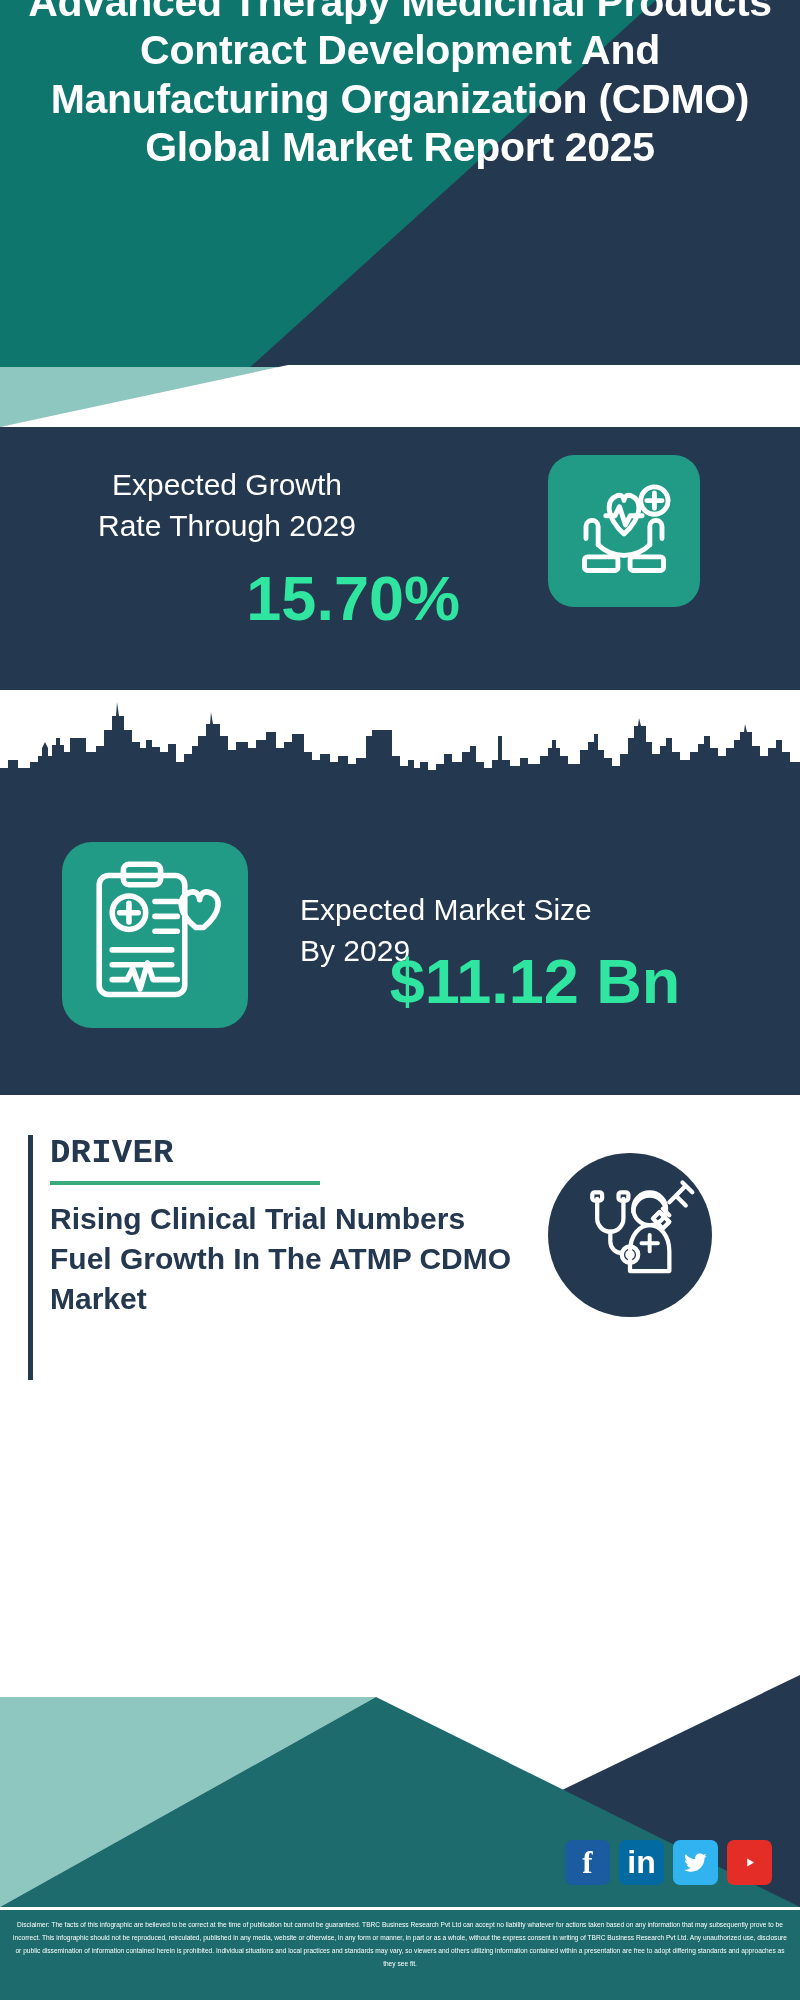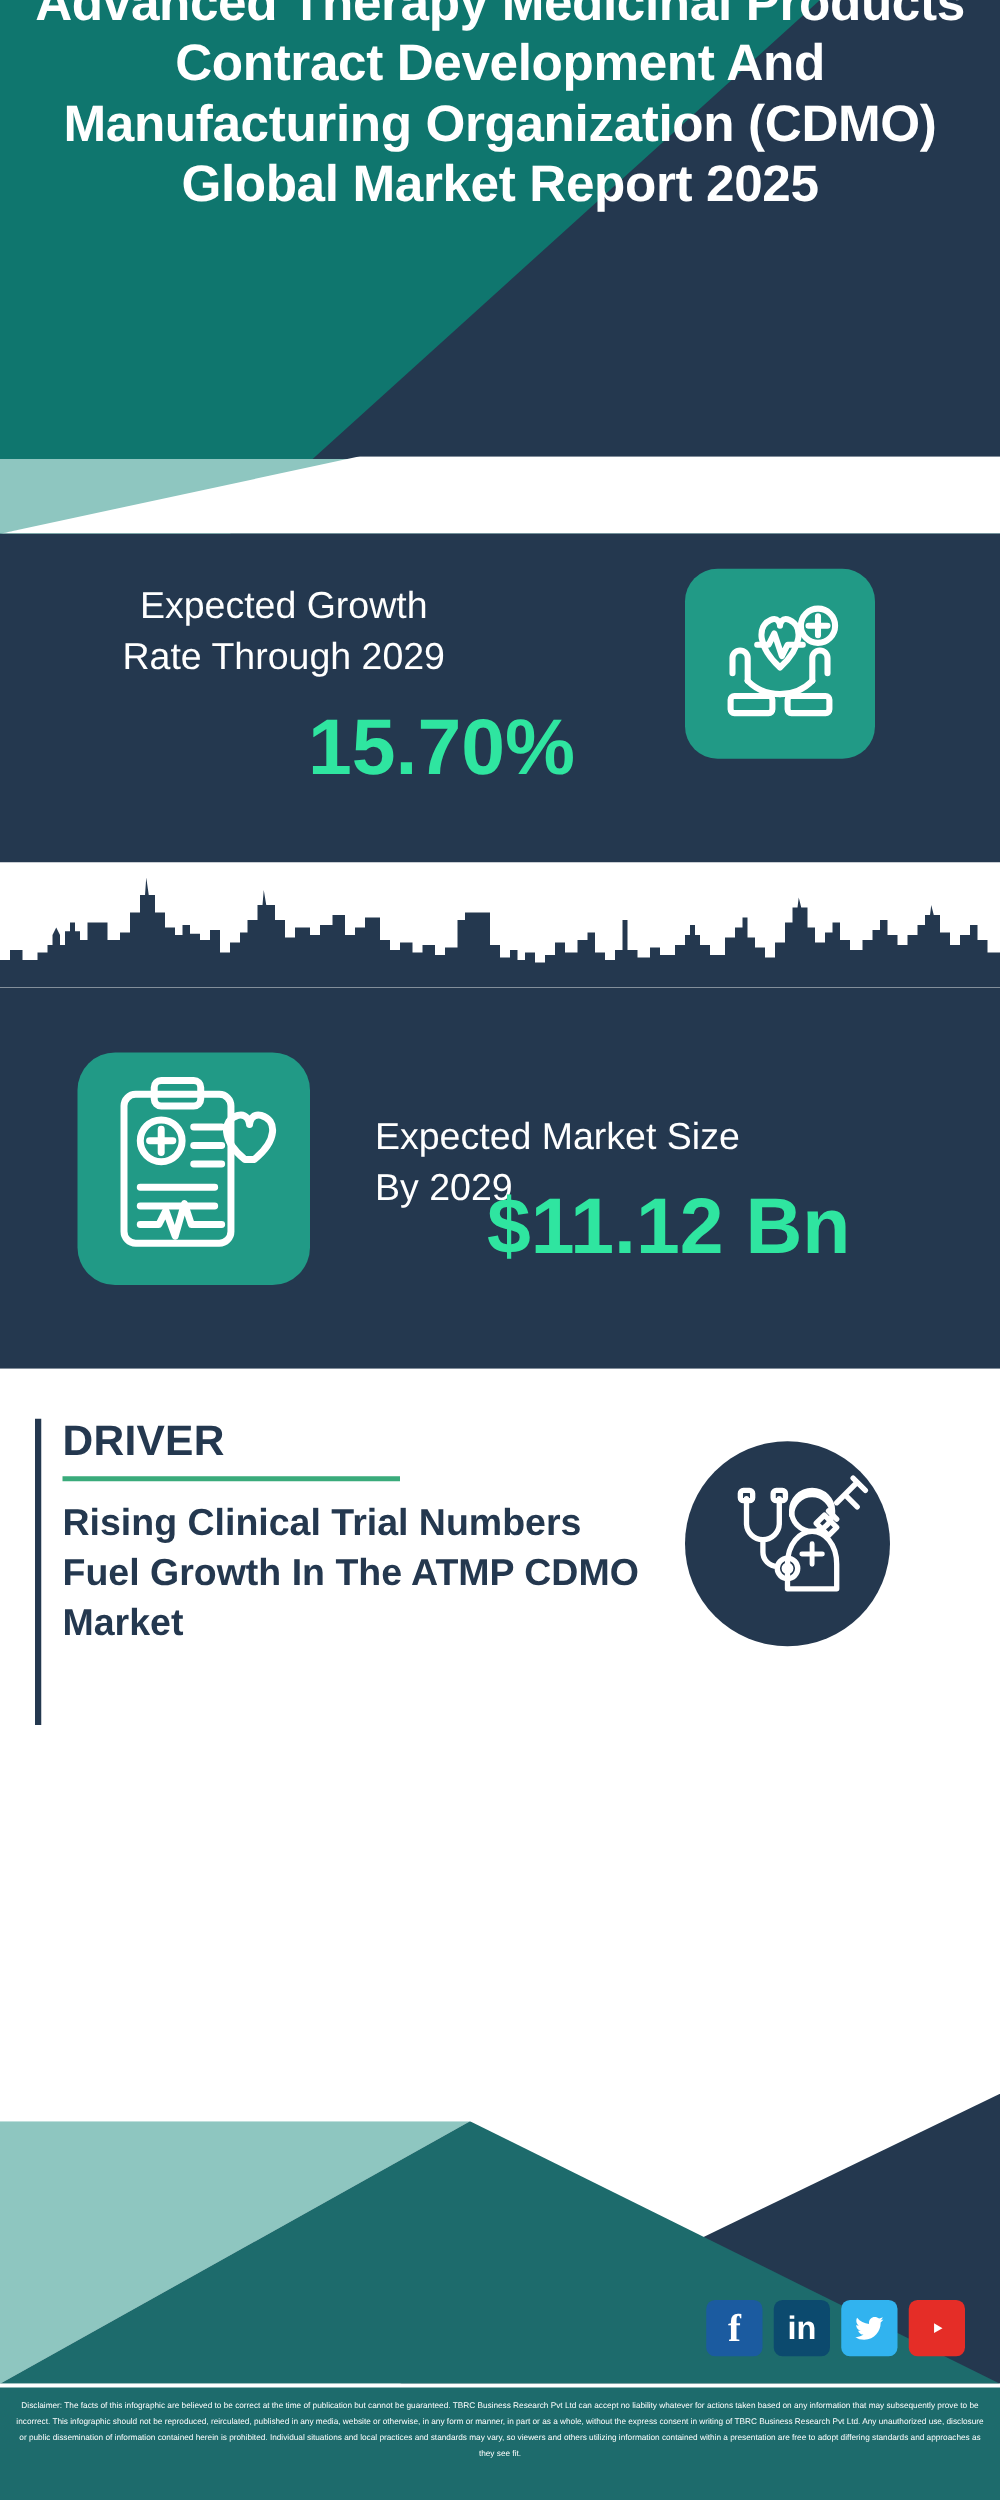--- a/index.html
+++ b/index.html
@@ -99,21 +99,21 @@
     background:#ffffff;
   }
   .card{position:absolute;left:28px;width:744px;}
   .card .bar{
     position:absolute;left:0;top:0;width:5px;height:100%;
     background:#24384f;
   }
   .card .body{position:absolute;left:22px;top:0;width:470px;}
   .card h2{
     margin:0;color:#24384f;font-size:34px;font-weight:bold;
-    letter-spacing:0.2px;line-height:1.1;
+    letter-spacing:0.2px;line-height:1.1;font-family:Liberation Mono, monospace;
   }
   .card .rule{
     width:270px;height:4px;background:#3aab7b;margin:9px 0 14px 0;
   }
   .card p{
     margin:0;color:#24384f;font-size:30px;font-weight:bold;line-height:1.32;
   }
   .circle-icon{
     position:absolute;right:60px;border-radius:50%;
     background:#24384f;
@@ -150,21 +150,21 @@
   .socials{
     position:absolute;right:28px;bottom:22px;z-index:6;
     display:flex;gap:9px;align-items:center;
   }
   .s-btn{
     width:45px;height:45px;border-radius:7px;
     display:flex;align-items:center;justify-content:center;
     color:#ffffff;font-weight:bold;
   }
   .s-fb{background:#1b5ba0;font-size:31px;font-family:"Liberation Serif",serif;}
-  .s-li{background:#0c4a6e;font-size:26px;}
+  .s-li{background:#0369a1;font-size:32px;}
   .s-tw{background:#31b3ef;}
   .s-yt{background:#e52d27;}
 
   
   .disclaimer{
     position:absolute;left:0;top:1907px;width:800px;height:93px;
     background:#1d6b6c;
     border-top:3px solid #ffffff;
     box-sizing:border-box;
     color:#ffffff;

